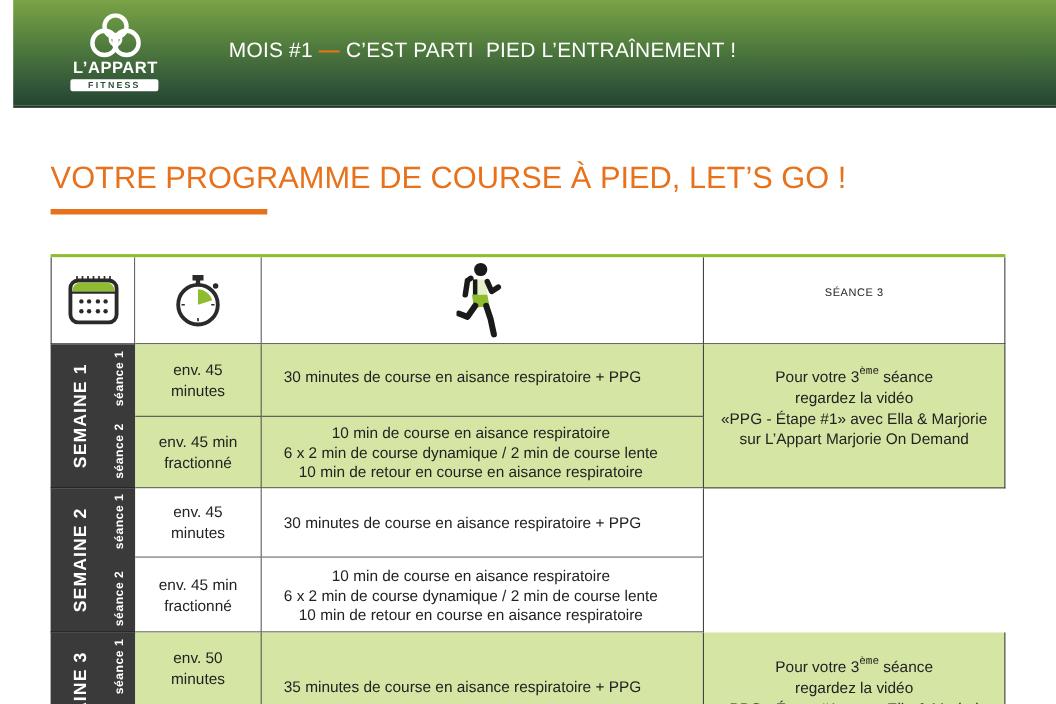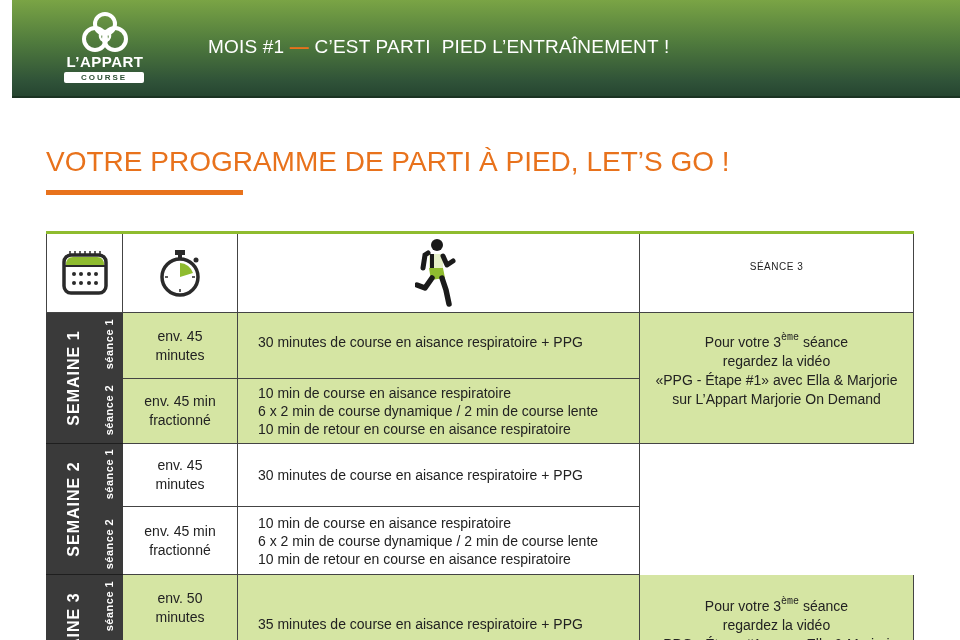--- a/index.html
+++ b/index.html
@@ -36,21 +36,21 @@
 
   .table {
     position: absolute; left: 46px; top: 231px; width: 868px; height: 420px;
     border-top: 3px solid #8fbc2f;
   }
   .cell {
     position: absolute; border-right: 1.5px solid #444; border-bottom: 1.5px solid #444;
     display: flex; align-items: center; justify-content: center; text-align: center;
     color: #222; font-size: 14px; line-height: 19px;
   }
-  .cell.left { justify-content: flex-start; text-align: left; padding-left: 20px; }
+  .cell.left { justify-content: flex-start; text-align: center; padding-left: 20px; }
   .green { background: #d5e5a3; }
   .white { background: #ffffff; }
   .cell.first { border-left: 1.5px solid #444; }
   .week {
     position: absolute; background: #3a3a3a; border-bottom: 1.5px solid #1e1e1e;
   }
   .week-label {
     position: absolute; color: #ffffff; font-weight: bold; font-size: 16px;
     letter-spacing: 1px; white-space: nowrap; transform: rotate(-90deg); transform-origin: center center;
   }
@@ -67,26 +67,26 @@
 
 <div class="header">
   <div class="logo">
     <svg width="50" height="42" viewBox="0 0 50 42">
       <circle cx="25" cy="12" r="10" fill="none" stroke="#ffffff" stroke-width="4"></circle>
       <circle cx="15" cy="27" r="11" fill="none" stroke="#ffffff" stroke-width="4"></circle>
       <circle cx="35" cy="27" r="11" fill="none" stroke="#ffffff" stroke-width="4"></circle>
       <circle cx="25" cy="24" r="5" fill="none" stroke="#ffffff" stroke-width="2.5"></circle>
     </svg>
     <div class="logo-name">L’APPART</div>
-    <div class="logo-sub">COURSE</div>
+    <div class="logo-sub">FITNESS</div>
   </div>
   <div class="header-title"><span>MOIS #1</span> <span class="dash">—</span> <span>C’EST PARTI  PIED L’ENTRAÎNEMENT !</span></div>
 </div>
 
-<div class="page-title">VOTRE PROGRAMME DE PARTI À PIED, LET’S GO !</div>
+<div class="page-title">VOTRE PROGRAMME DE COURSE À PIED, LET’S GO !</div>
 <div class="title-underline"></div>
 
 <div class="table">
 
   <div class="cell white first" style="left:0;top:0;width:77px;height:79px;">
     <svg width="50" height="48" viewBox="0 0 50 48">
       <rect x="4" y="6" width="42" height="38" rx="7" fill="#ffffff" stroke="#2a2a2a" stroke-width="3.5"></rect>
       <path d="M6 16 Q6 8 13 8 L37 8 Q44 8 44 16 Z" fill="#8fbc2f"></path>
       <line x1="4" y1="17" x2="46" y2="17" stroke="#2a2a2a" stroke-width="2"></line>
       <g stroke="#2a2a2a" stroke-width="1.5">

